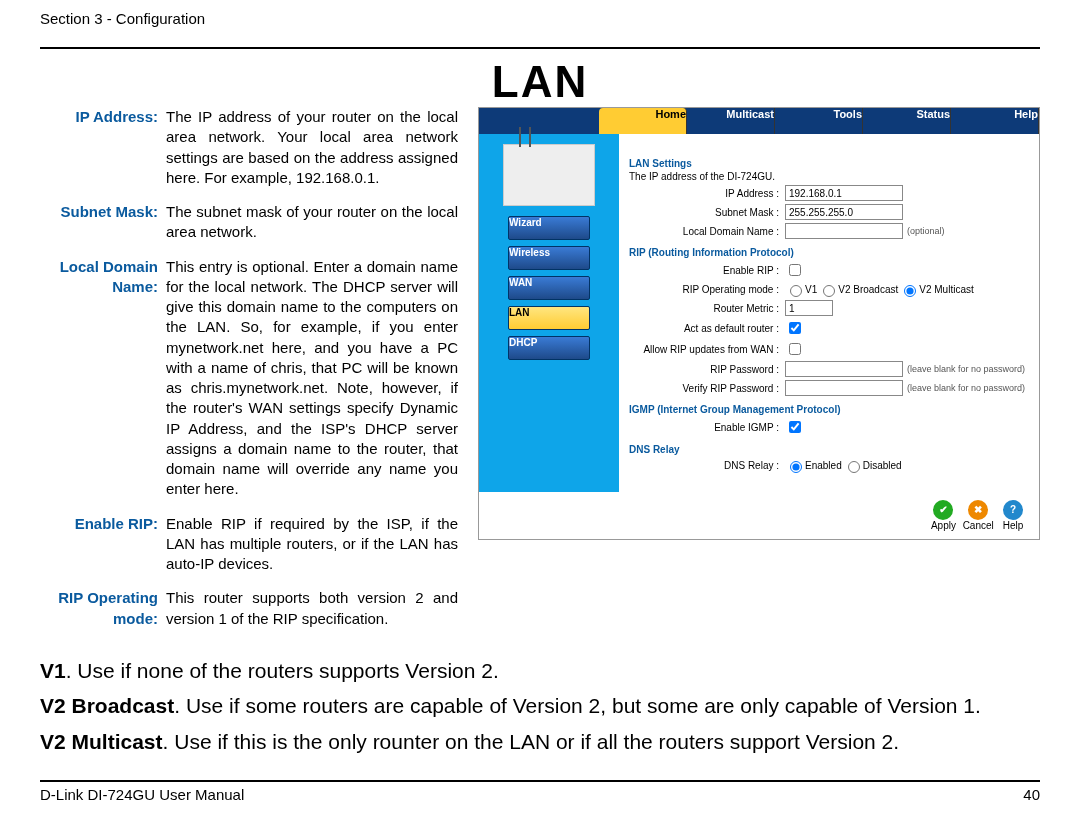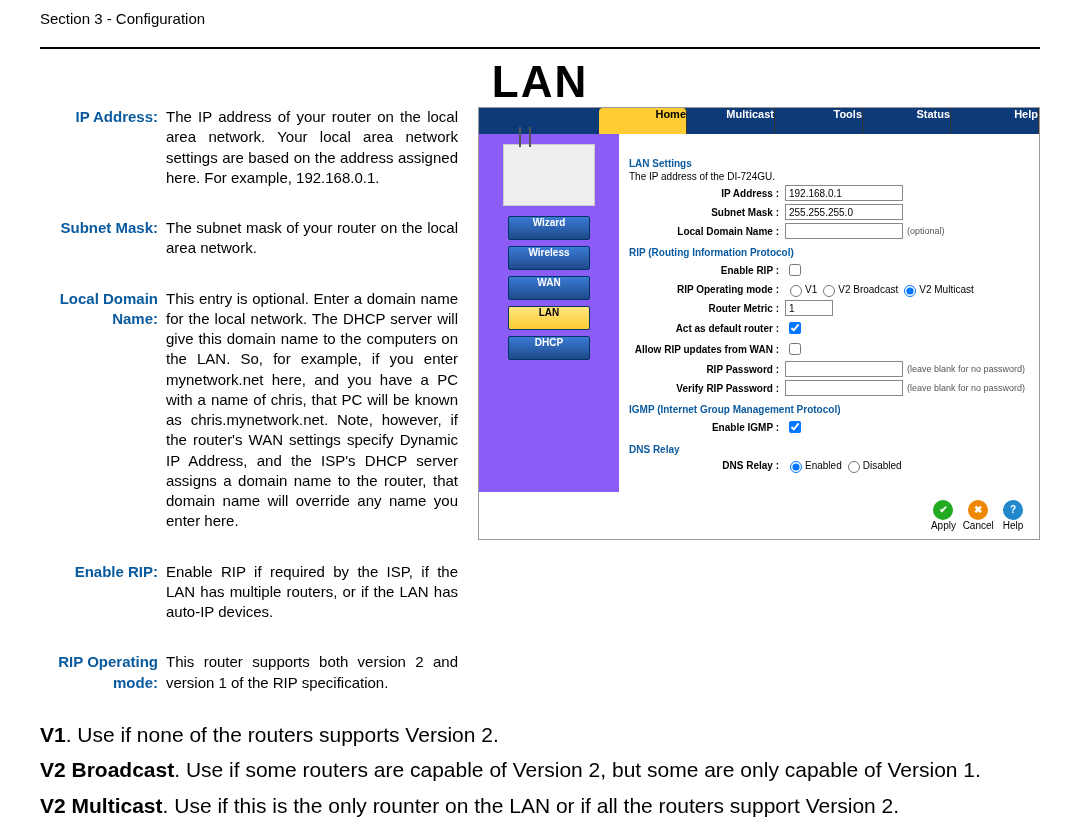--- a/index.html
+++ b/index.html
@@ -1,45 +1,45 @@
 <!DOCTYPE html>
 <html><head>
 <meta charset="utf-8">
 <style>
 body{margin:0;font-family:Arial,Helvetica,sans-serif;background:#fff;color:#000;width:1080px}
 .page{padding:10px 40px}
 .hdr{font-size:15px;border-bottom:2px solid #000;padding-bottom:20px;margin-bottom:8px}
 .title{font:bold 44px Impact,Arial;text-align:center;letter-spacing:2px}
 .cols{display:flex;gap:20px;align-items:flex-start}
 .left{flex:1}
-.dl{display:grid;grid-template-columns:118px 1fr;gap:16px 8px;font-size:15px;line-height:1.35}
+.dl{display:grid;grid-template-columns:118px 1fr;gap:0 8px;font-size:15px;line-height:1.35}
 .dt{font-weight:bold;color:#0a5a9e;text-align:right}
 .dd{text-align:justify;margin:0 0 14px 0}
 .below{font-size:21px;line-height:1.7;margin-top:10px}
 .ftr{border-top:2px solid #000;margin-top:20px;padding-top:4px;font-size:15px;display:flex;justify-content:space-between}
 .shot{width:560px;border:1px solid #999;background:#fff;font-size:10px}
 .bnr{background:linear-gradient(#4a7ab5,#0d3a78);height:58px;position:relative;color:#fff}
 .logo{position:absolute;left:8px;top:6px;font:italic bold 20px Arial}
 .tag{position:absolute;left:8px;top:30px;font-size:9px}
 .prod{position:absolute;right:10px;top:8px;font:bold 24px Arial;letter-spacing:1px}
 .sub{position:absolute;right:10px;top:36px;font-size:10px}
 .model{display:inline-block;background:#fff;color:#0d3a78;font-size:8px;padding:0 3px;margin-right:4px}
 .tabs{display:flex;background:#0d3a78;height:26px;padding-left:120px}
 .tab{flex:1;text-align:right;line-height:26px;font:bold 11px Arial;color:#fff;border-right:1px solid #333}
 .tab.act{background:#ffcc33;color:#000;border-radius:4px 4px 0 0}
 .body2{display:flex}
-.side{width:120px;background:#8b5cf6;padding:10px 10px 0 10px;text-align:center}
+.side{width:120px;background:#0ea5e9;padding:10px 10px 0 10px;}
 .rimg{width:90px;height:60px;border:1px solid #ccc;margin:0 auto 10px;position:relative;background:#eee}
 .ant{position:absolute;width:2px;height:20px;background:#555;top:-18px}
 .sbtn{display:block;margin:0 auto 6px;width:80px;height:22px;line-height:22px;border:1px solid #036;border-radius:2px;font:bold 10px Arial;color:#fff;background:linear-gradient(#3a7bd5,#1e4a8a)}
 .sbtn.act{background:linear-gradient(#ffe680,#ffcc33);color:#000}
 .main{flex:1;padding:16px 10px;font-size:10px}
 .sh{font-weight:bold;color:#0a5a9e;margin:8px 0 2px}
 .row{display:flex;align-items:center;margin:3px 0}
-.lbl{width:150px;text-align:right;padding-right:6px;font-weight:bold}
+.lbl{width:150px;text-align:right;padding-right:6px;font-weight:normal}
 .inp{border:1px solid #888;height:14px;width:110px;padding:0 3px;font-size:10px;background:#fff}
 .chk{width:12px;height:12px}
 .note{color:#555;font-size:9px;margin-left:4px}
 .btns{text-align:right;padding:8px 10px}
 .cbtn{display:inline-block;width:20px;height:20px;border-radius:50%;color:#fff;text-align:center;line-height:20px;font-weight:bold;margin:0 6px}
 .cap{display:inline-block;width:32px;text-align:center;font-size:10px}
 </style>
 </head>
 <body>
 

